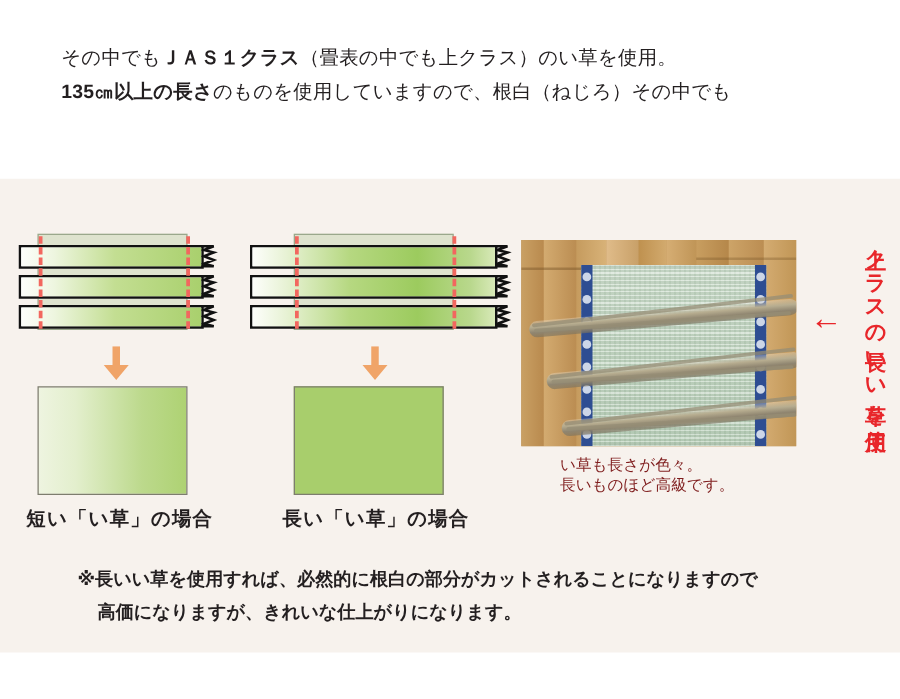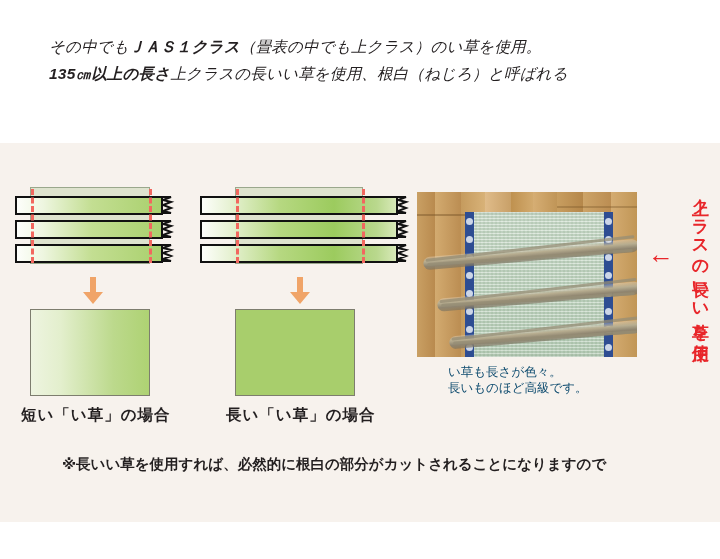--- a/index.html
+++ b/index.html
@@ -4,21 +4,21 @@
 <style>
   html,body{margin:0;padding:0;background:#ffffff;}
   body{width:720px;height:559px;overflow:hidden;
        font-family:"Liberation Sans","DejaVu Sans",sans-serif;color:#231f20;}
 
   #stage{position:relative;width:720px;height:559px;background:#ffffff;}
 
   
   .intro{position:absolute;left:49px;top:33px;width:640px;
          font-size:15.5px;line-height:27px;color:#231f20;letter-spacing:.2px;}
-  .intro .ln{white-space:nowrap;font-style:italic;}
+  .intro .ln{white-space:nowrap;}
   .intro b{font-weight:bold;}
 
   
   .panel{position:absolute;left:0;top:143px;width:720px;height:379px;
          background:#f7f2ed;}
 
   
   .grp{position:absolute;}
   .bar{position:absolute;height:19px;border:2px solid #111111;
        box-sizing:border-box;background:#ffffff;}
@@ -43,42 +43,42 @@
   .photo .heri i{position:absolute;left:1px;width:7px;height:7px;
                  background:#e8eef7;border-radius:50%;opacity:.85;}
   .photo .grass{position:absolute;height:13px;
                 background:linear-gradient(to bottom,
                    rgba(255,255,255,.25),#b7ad90 35%,#8f8570 70%,rgba(120,112,92,.6));
                 border-radius:7px;}
   .photo .grassthin{position:absolute;height:3px;background:rgba(150,142,118,.75);
                     border-radius:3px;}
 
   .photocap{position:absolute;left:448px;top:364px;font-size:12.5px;
-            line-height:16px;color:#0c4a6e;white-space:nowrap;}
+            line-height:16px;color:#7f1d1d;white-space:nowrap;}
 
   
   .vred{position:absolute;left:684px;top:186px;width:26px;
         font-size:17px;font-weight:bold;color:#e8262a;line-height:20px;
         writing-mode:vertical-rl;text-orientation:upright;letter-spacing:1px;}
   .redarrow{position:absolute;left:648px;top:241px;font-size:26px;
             color:#e8262a;font-weight:bold;line-height:26px;}
 
   
   .foot{position:absolute;left:62px;top:451px;width:630px;font-size:14.5px;
         line-height:26px;color:#231f20;}
   .foot .ln2{padding-left:16px;}
 </style>
 </head>
 <body>
 
 <div id="stage">
 
   <div class="intro">
     <div class="ln"><span>その中でも</span><b>ＪＡＳ１クラス</b><span>（畳表の中でも上クラス）のい草を使用。</span></div>
-    <div class="ln"><b>135㎝以上の長さ</b><span>上クラスの長いい草を使用、根白（ねじろ）と呼ばれる</span></div>
+    <div class="ln"><b>135㎝以上の長さ</b><span>のものを使用していますので、根白（ねじろ）その中でも</span></div>
   </div>
 
   <div class="panel">
 
     <div class="grp" style="left:0;top:0;width:200px;height:290px;">
 
       <div class="ovl" style="left:30px;top:44px;width:120px;height:77px;"></div>
 
       <div class="bar" style="left:15px;top:53px;width:148px;">
         <div class="fill" style="background:linear-gradient(to right,#fdfefb 0%,#eef6e0 18%,#c3de92 52%,#a9d06d 100%);"></div>
@@ -210,16 +210,17 @@
     <div class="photocap" style="left:448px;top:221px;">
       <div>い草も長さが色々。</div>
       <div>長いものほど高級です。</div>
     </div>
 
     <div class="redarrow" style="left:648px;top:98px;">←</div>
     <div class="vred" style="left:684px;top:43px;">上クラスの長いい草を使用</div>
 
     <div class="foot" style="left:62px;top:308px;font-weight:bold;">
       <div>※長いい草を使用すれば、必然的に根白の部分がカットされることになりますので</div>
+      <div class="ln2">高価になりますが、きれいな仕上がりになります。</div>
     </div>
 
   </div>
 </div>
 
 </body></html>

